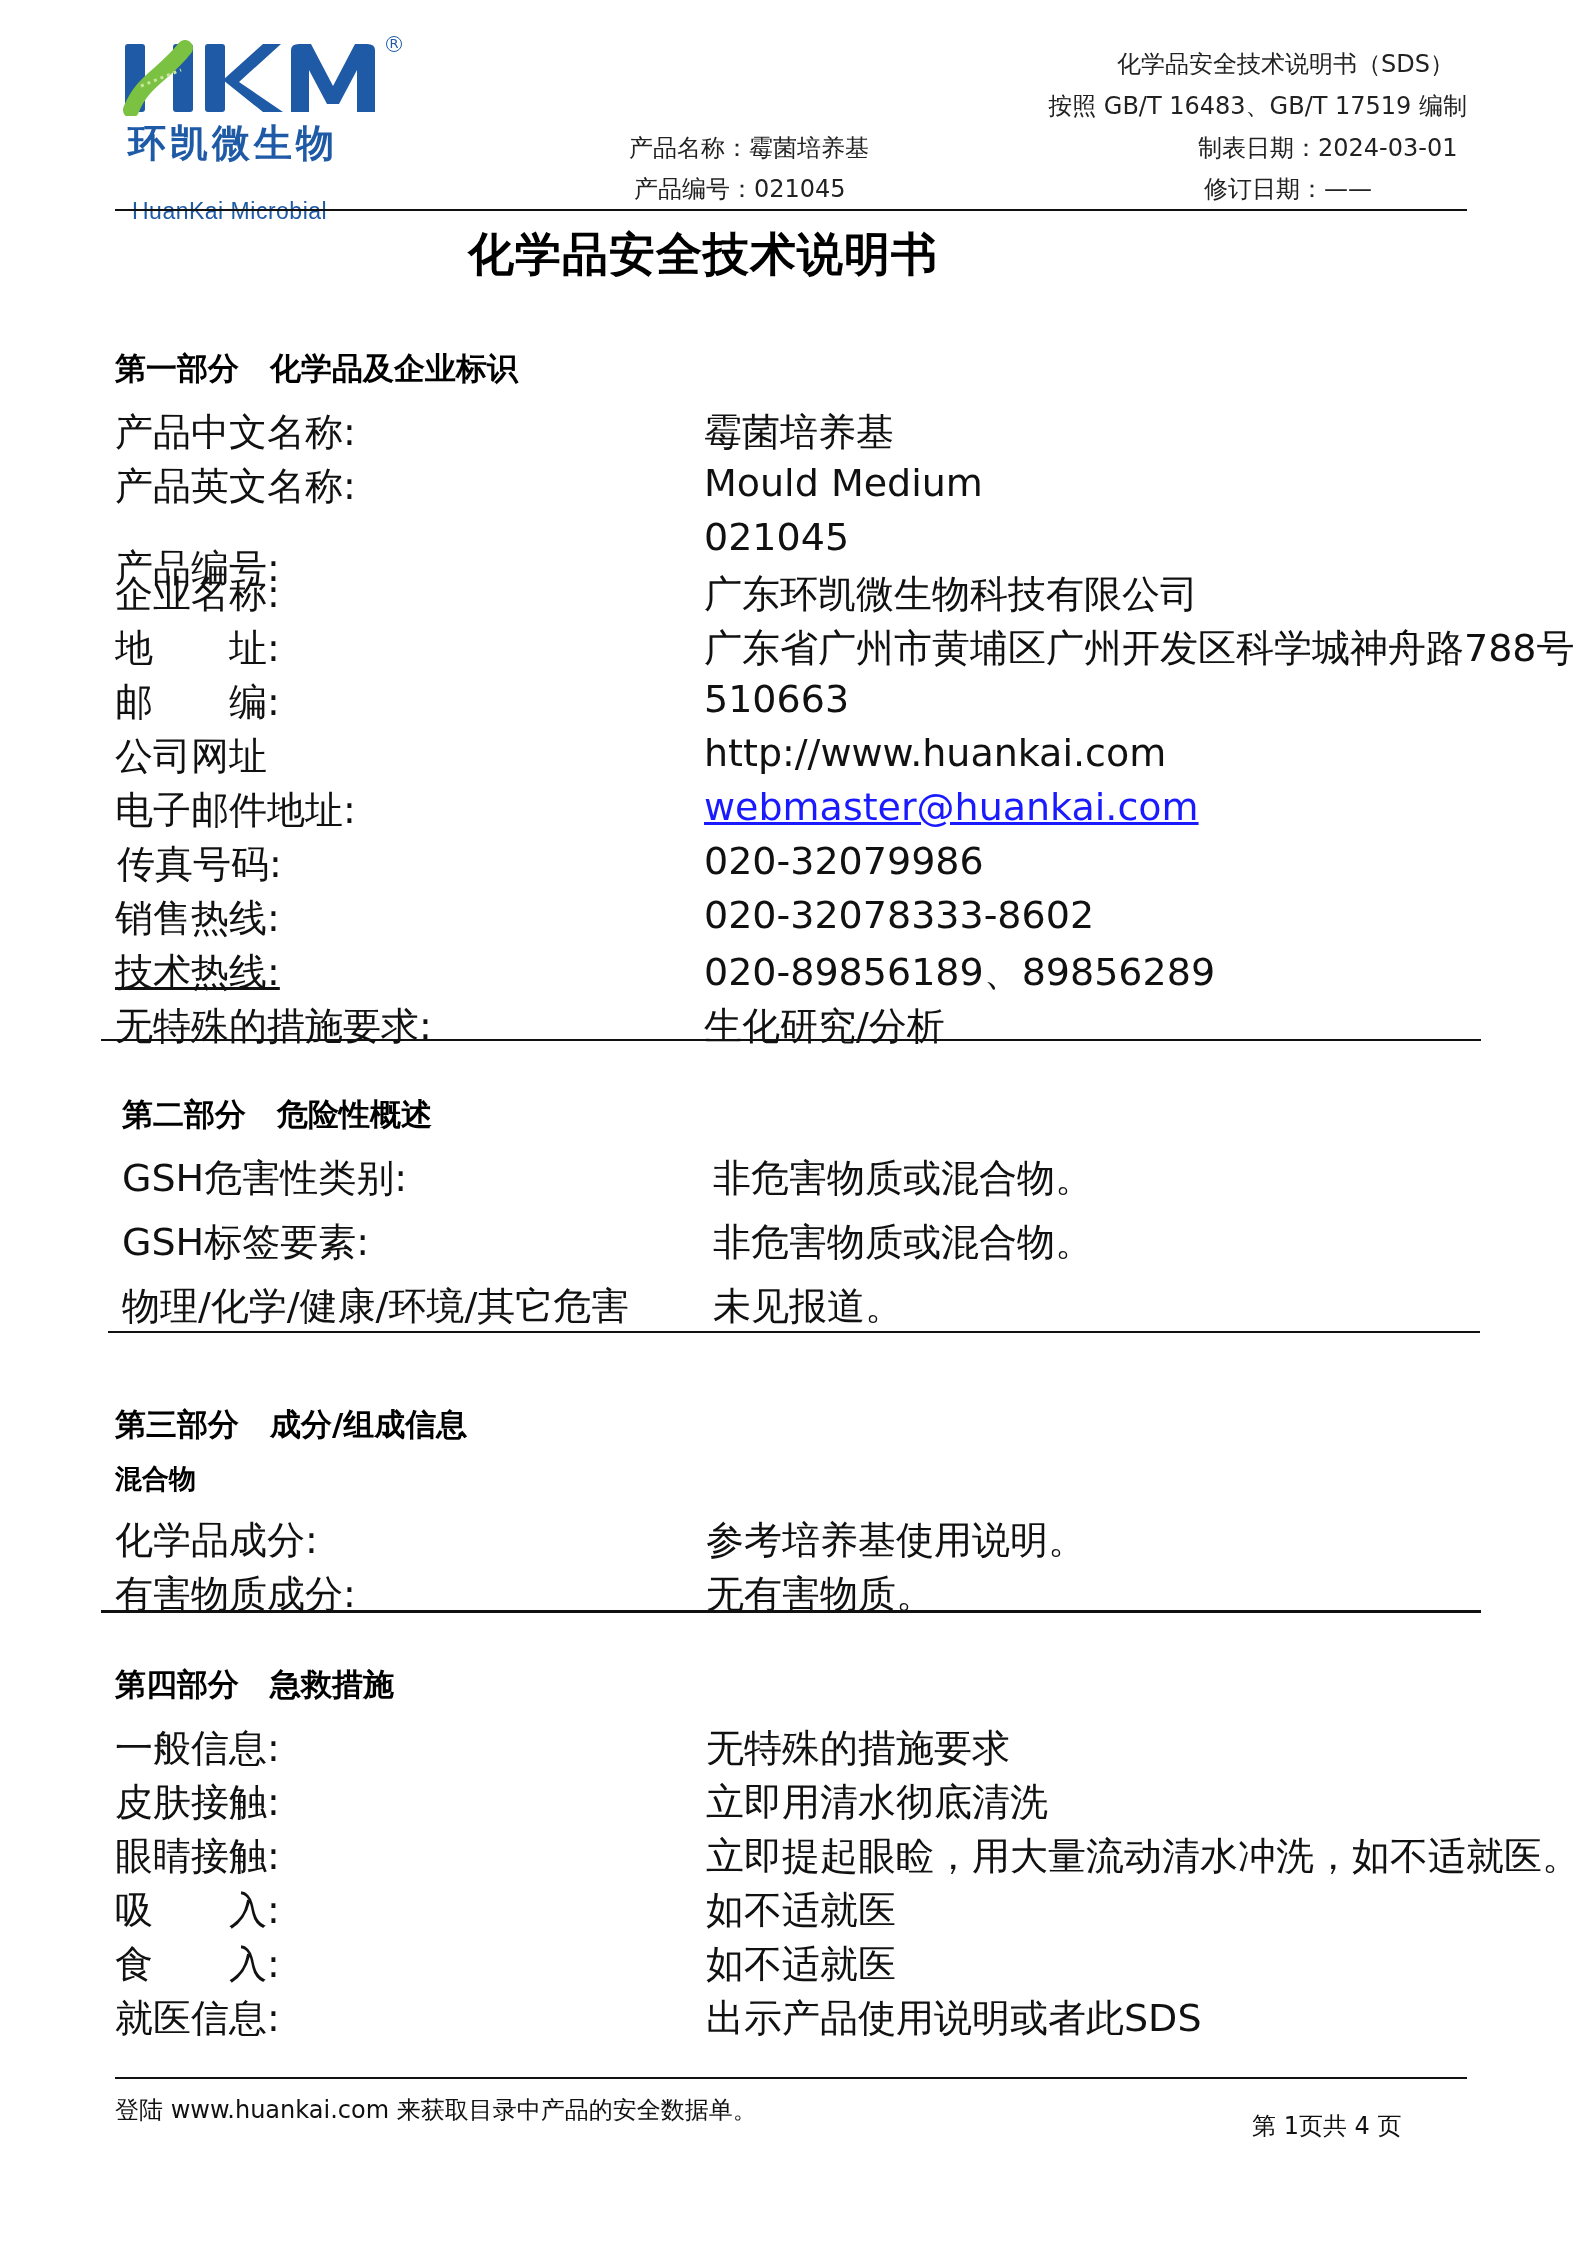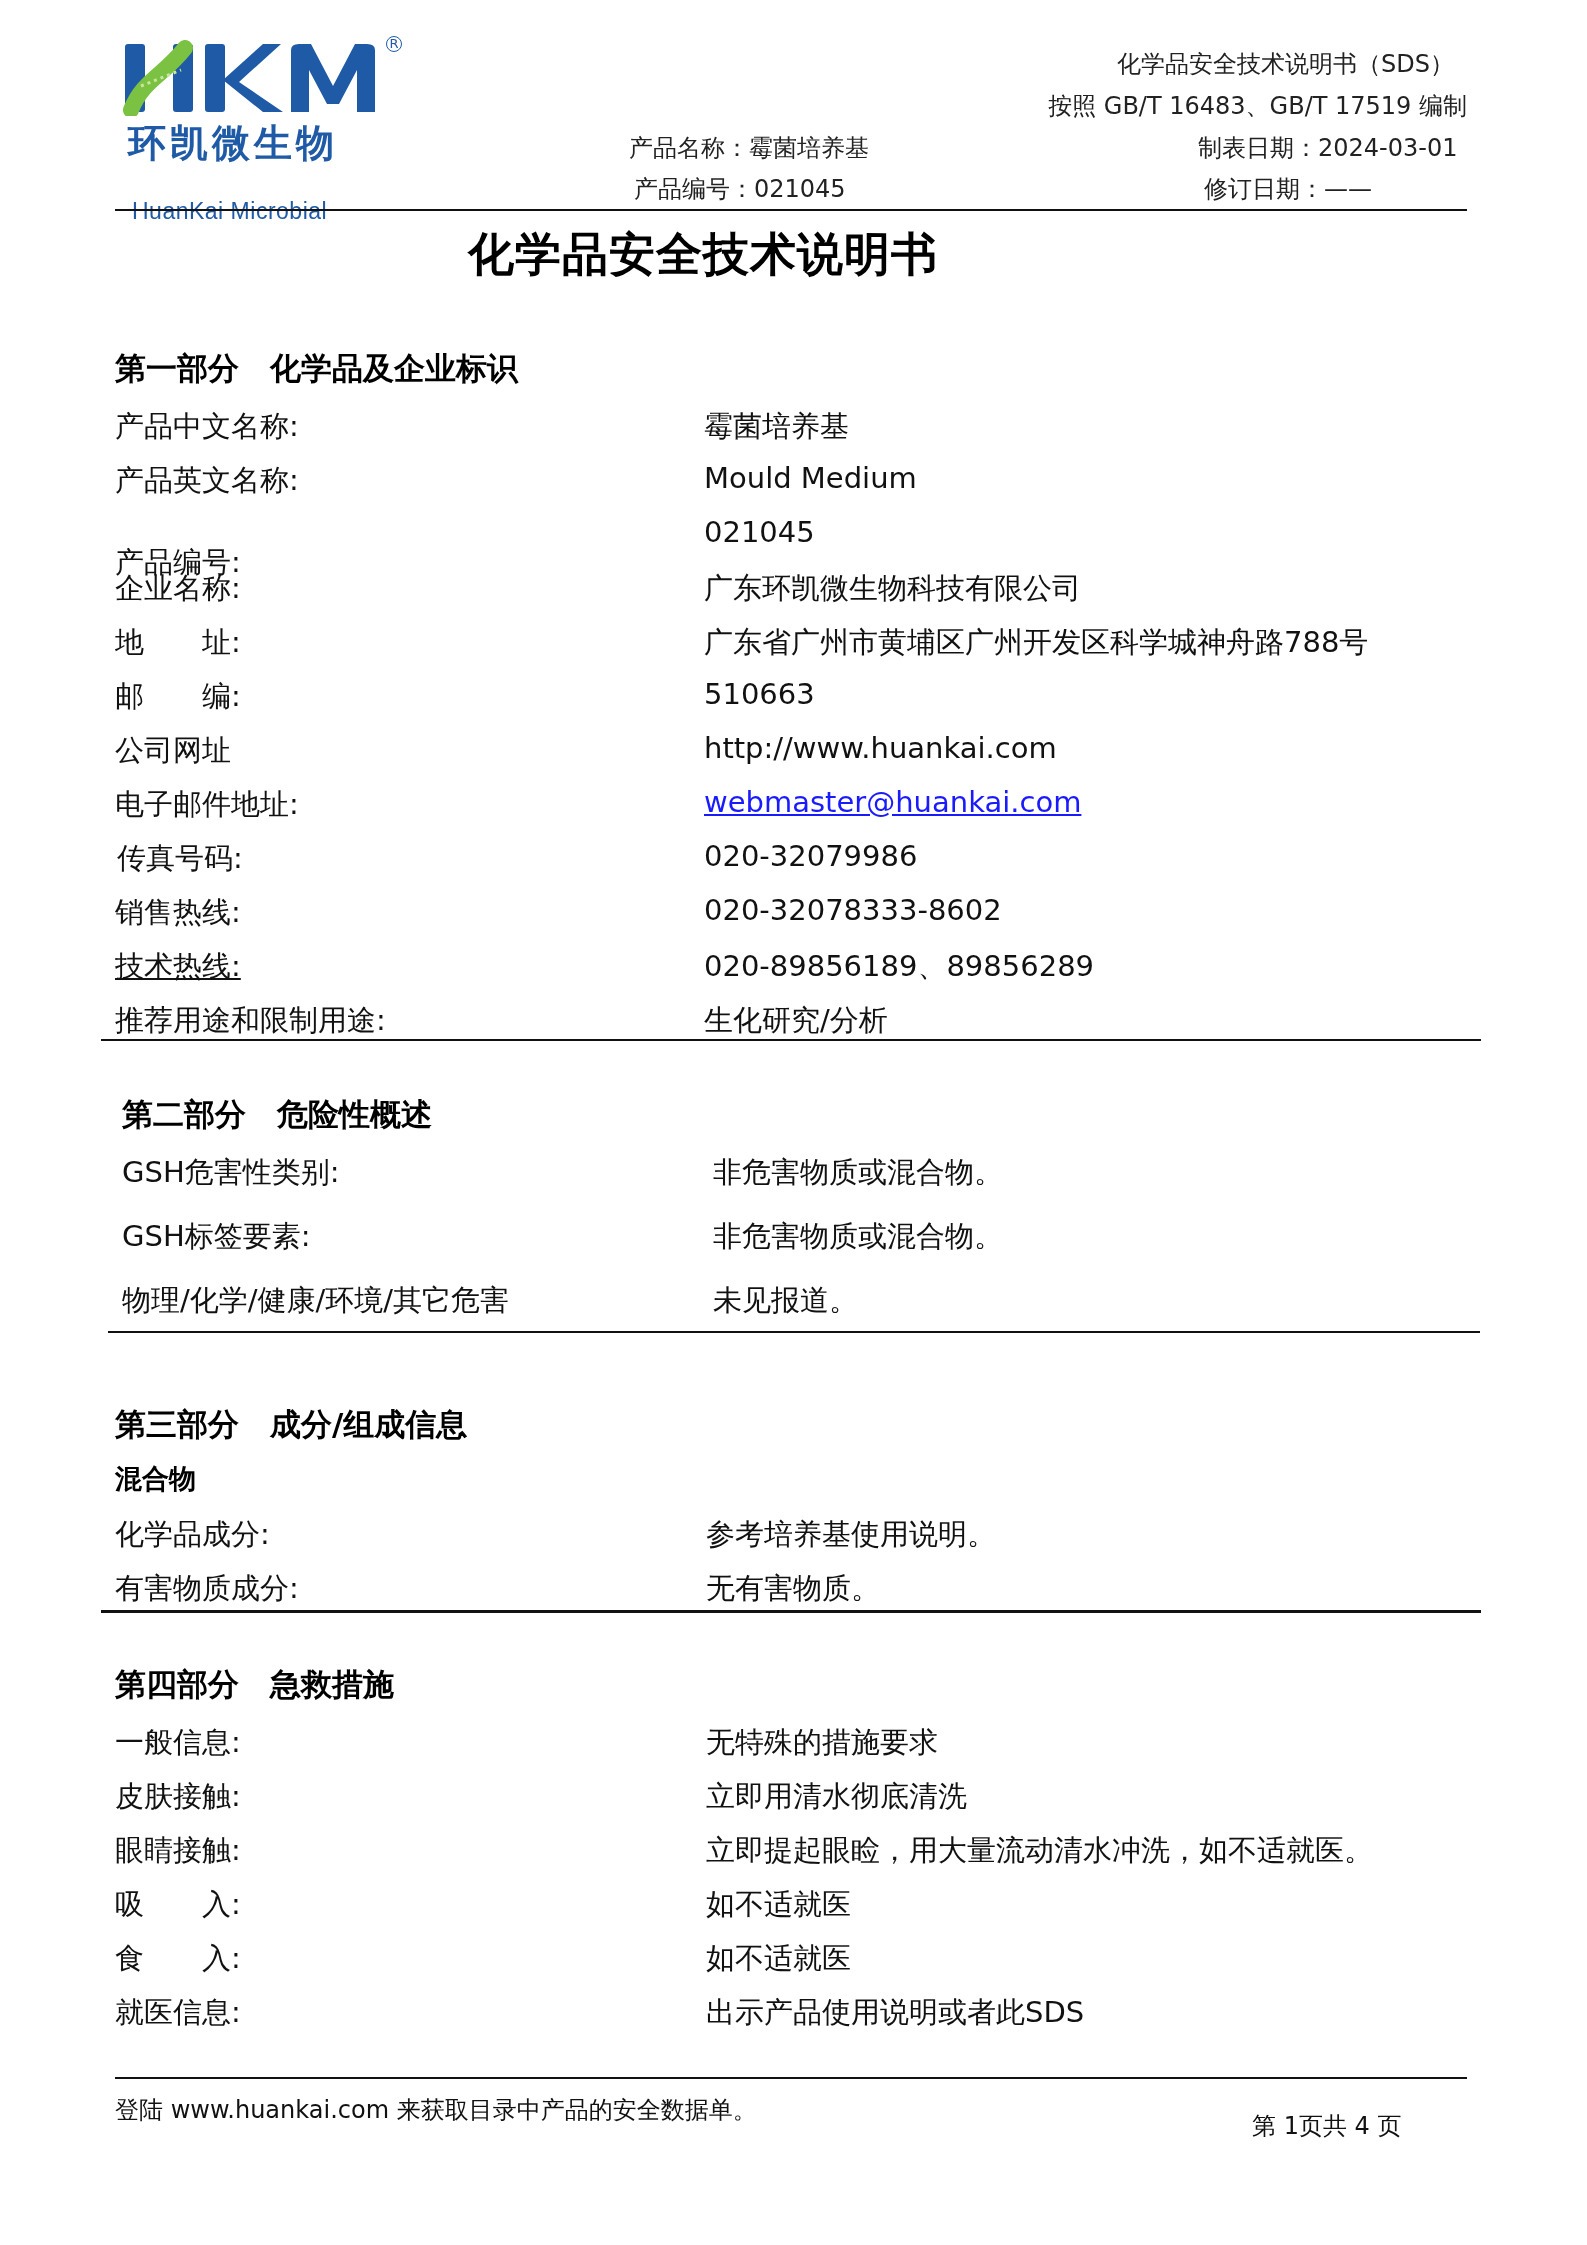--- a/index.html
+++ b/index.html
@@ -4,21 +4,21 @@
 <style>
   html, body { margin: 0; padding: 0; background: #ffffff; }
   body { width: 1587px; height: 2245px; position: relative; overflow: hidden;
          font-family: "DejaVu Sans", "Liberation Sans", sans-serif; color: #111; }
   .abs { position: absolute; white-space: nowrap; }
   .hdr-text { font-size: 24px; color: #222; }
   .hline { position: absolute; background: #111; }
   .title { font-size: 46px; font-weight: bold; letter-spacing: 1px; color: #000; }
   .sec-head { font-size: 31px; font-weight: bold; color: #000; }
   .sub-head { font-size: 27px; font-weight: bold; color: #000; }
-  .row-label, .row-value { font-size: 29px; color: #111; }
+  .row-label, .row-value { font-size: 38px; color: #111; }
   .link { color: #1a1aff; text-decoration: underline; }
   .foot { font-size: 24px; color: #111; }
   .logo-cn { font-size: 38px; color: #1f5aa6; font-weight: bold; letter-spacing: 4px; }
   .logo-en { font-family: "Liberation Sans", sans-serif; font-size: 23px; color: #1f5aa6; letter-spacing: 0.5px; }
   .logo-reg { font-size: 13px; color: #1f5aa6; border: 1.5px solid #1f5aa6; border-radius: 50%;
               width: 14px; height: 14px; line-height: 14px; text-align: center; }
 </style>
 </head>
 <body>
 
@@ -104,21 +104,21 @@
   </div>
   <div>
     <div class="abs row-label" style="left:115px; top:893px;">销售热线:</div>
     <div class="abs row-value" style="left:704px; top:893px;">020-32078333-8602</div>
   </div>
   <div>
     <div class="abs row-label" style="left:115px; top:947px;text-decoration:underline;">技术热线:</div>
     <div class="abs row-value" style="left:704px; top:947px;">020-89856189、89856289</div>
   </div>
   <div>
-    <div class="abs row-label" style="left:115px; top:1001px;">推荐用途和限制用途:</div>
+    <div class="abs row-label" style="left:115px; top:1001px;">无特殊的措施要求:</div>
     <div class="abs row-value" style="left:704px; top:1001px;">生化研究/分析</div>
   </div>
   <div class="hline" style="left:101px; top:1039px; width:1380px; height:2px;"></div>
 </div>
 
 <div>
   <div class="abs sec-head" style="left:122px; top:1094px;">第二部分　危险性概述</div>
 
   <div>
     <div class="abs row-label" style="left:122px; top:1153px;">GSH危害性类别:</div>

